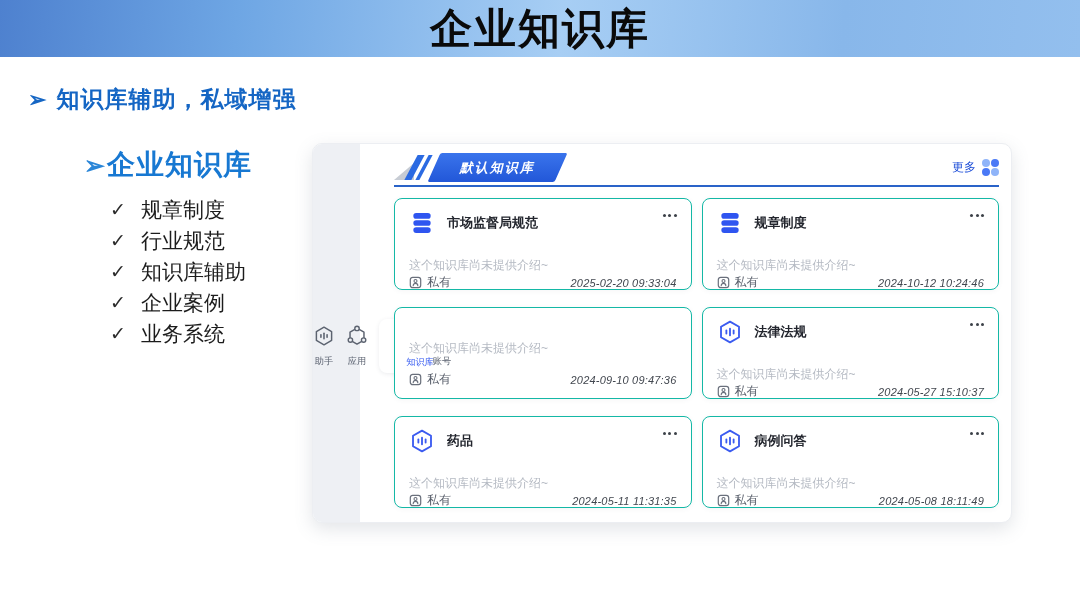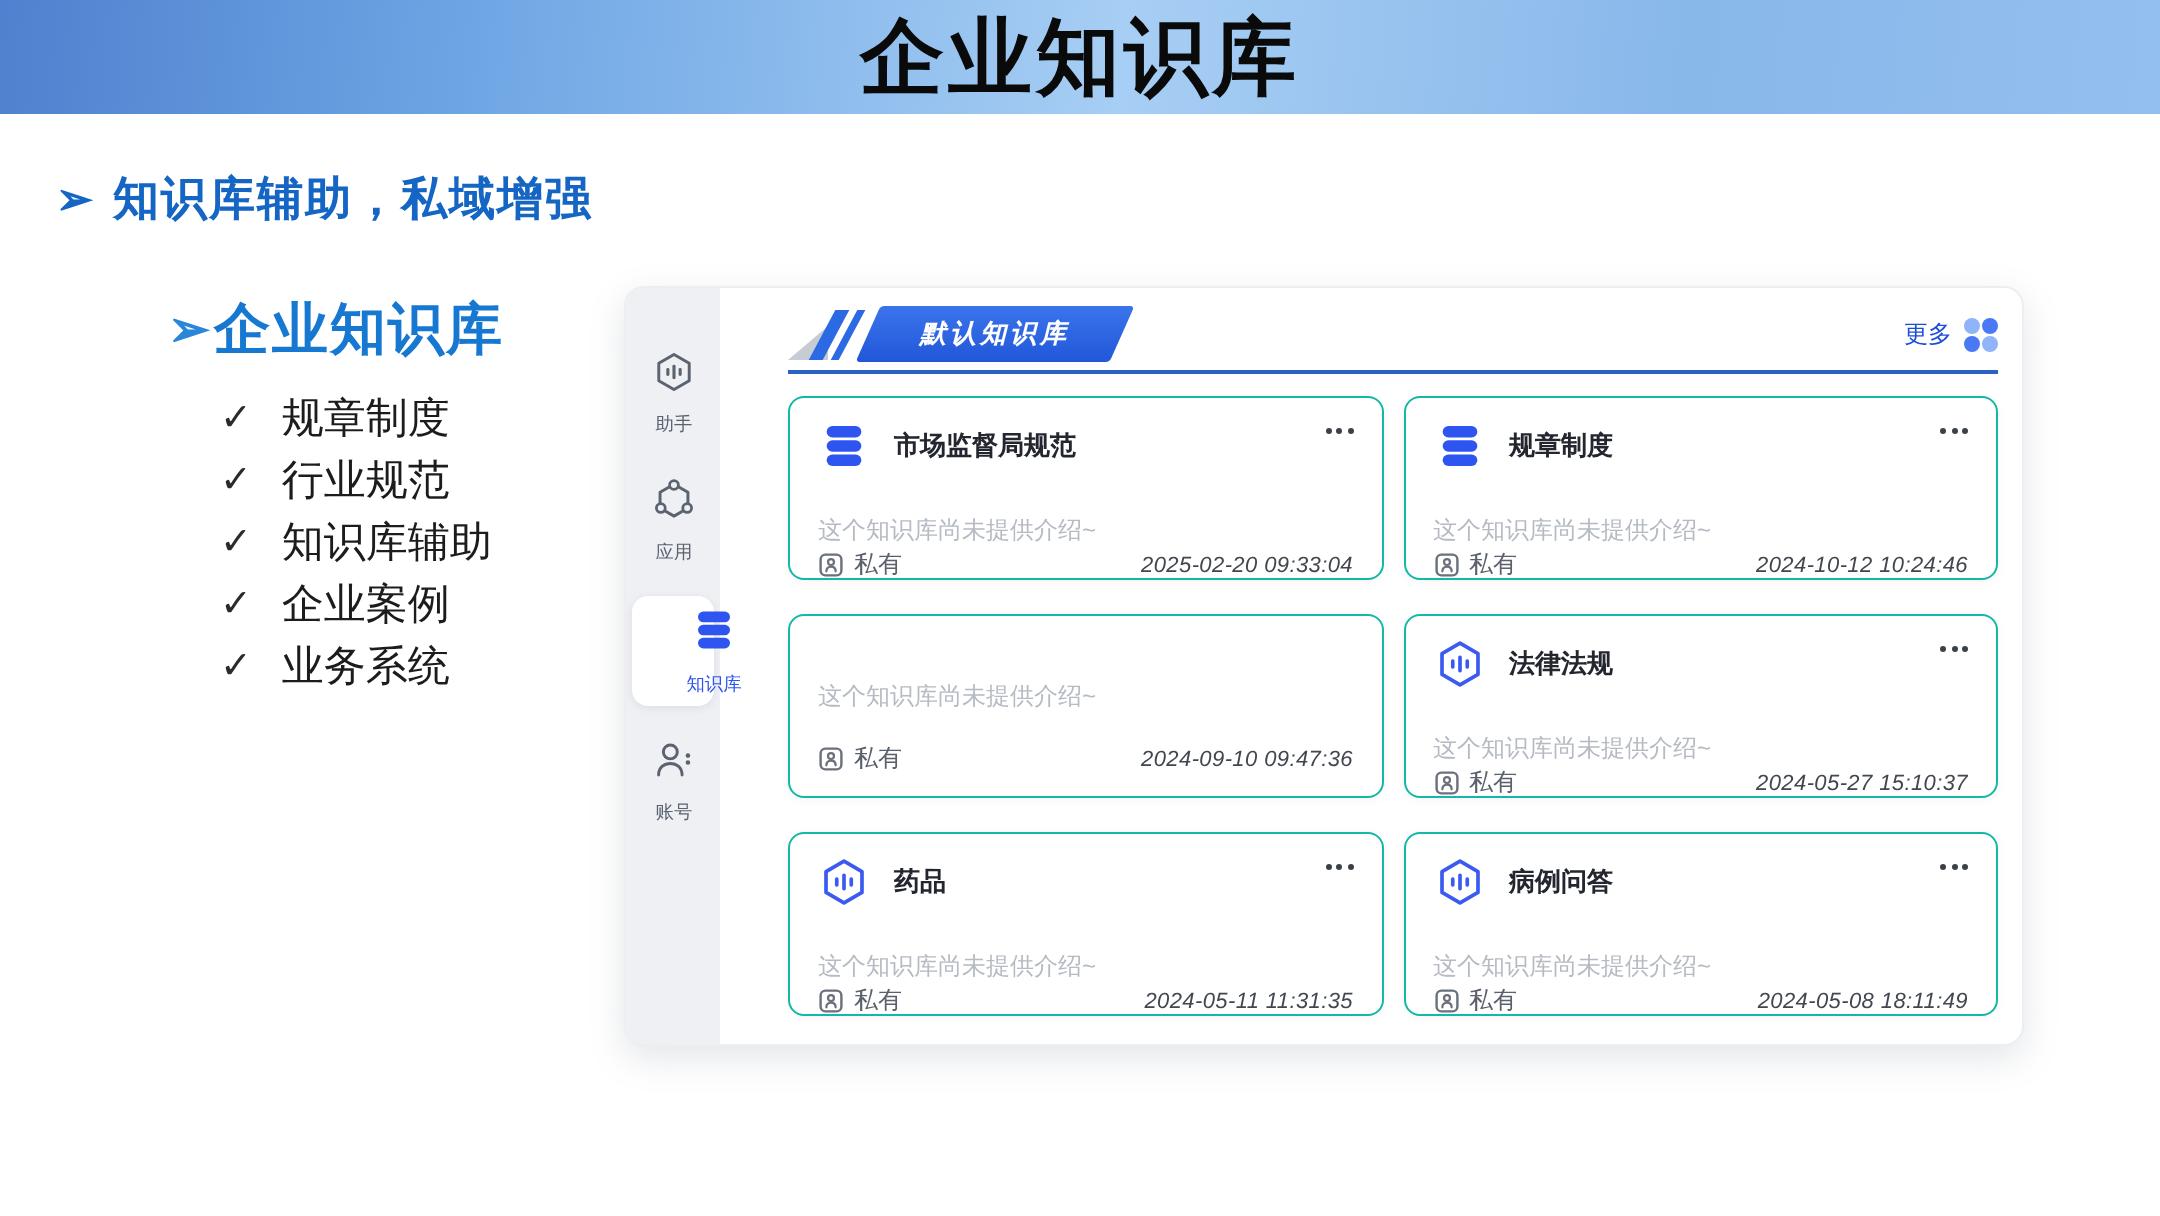--- a/index.html
+++ b/index.html
@@ -26,21 +26,21 @@
   .kb-list { margin:10px 0 0 26px; }
   .check-item { display:flex; align-items:center; font-size:21px; color:#1c1c1c; line-height:31px; }
   .check-mark { color:#2b2b2b; margin-right:15px; font-size:19px; }
 
   
   .app { position:absolute; left:312px; top:143px; width:700px; height:380px; background:#ffffff;
     border:1px solid #eceef2; border-radius:10px; box-shadow:0 6px 18px rgba(100,110,130,0.18);
     display:flex; overflow:hidden; }
 
   
-  .app-sidebar { width:47px; background:#eef0f4; display:flex; flex-direction:column; align-items:center;
+  .app-sidebar { width:47px; background:#eef0f4; display:flex; flex-direction:row; align-items:center;
     padding-top:26px; gap:11px; flex-shrink:0; }
   .side-item { width:41px; padding:5px 0 4px; border-radius:8px; display:flex; flex-direction:column;
     align-items:center; gap:3px; cursor:pointer; }
   .side-item.active { background:#ffffff; box-shadow:0 1px 4px rgba(60,70,90,0.10);padding-left:41px; }
   .side-label { font-size:10px; color:#5b6270; white-space:nowrap; transform:scale(0.92); }
   .side-item.active .side-label { color:#2f55f0; }
 
   
   .app-main { flex:1; padding:8px 12px 0 34px; display:flex; flex-direction:column; }
   .app-header { height:30px; display:flex; align-items:center; justify-content:space-between; }

